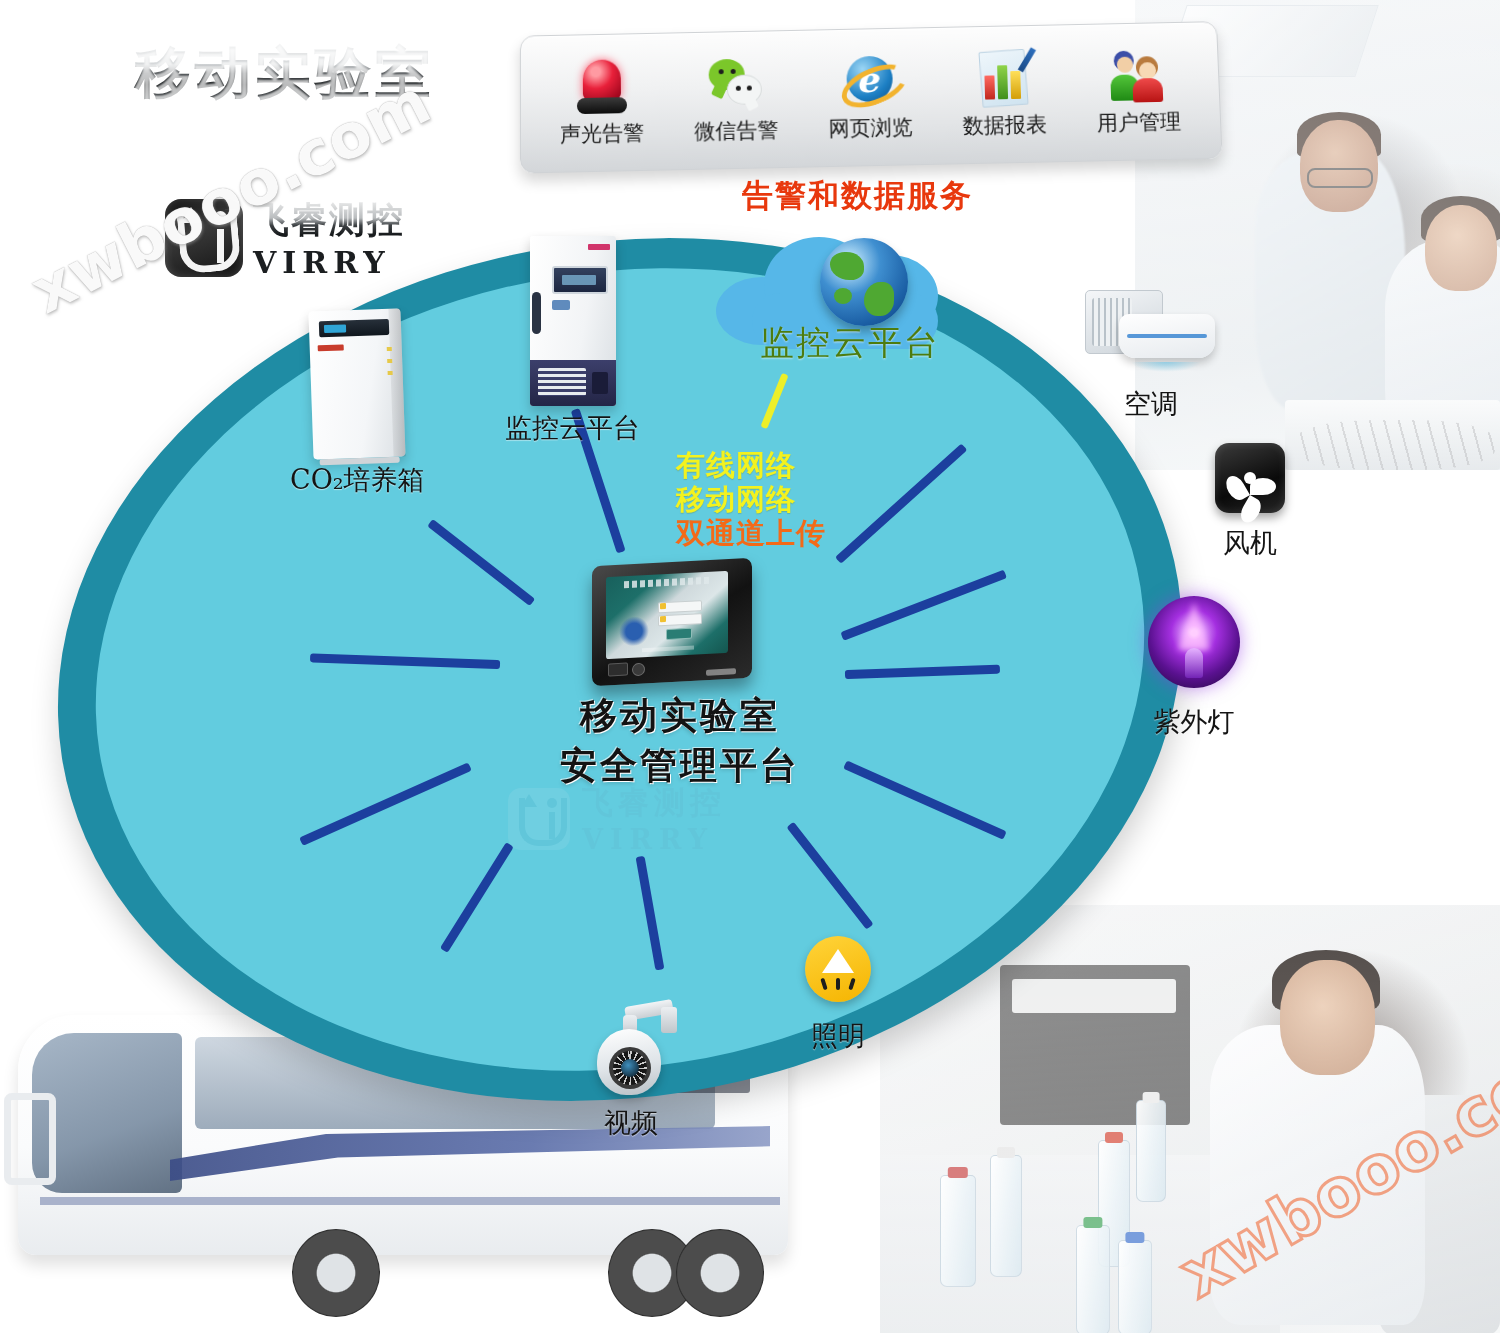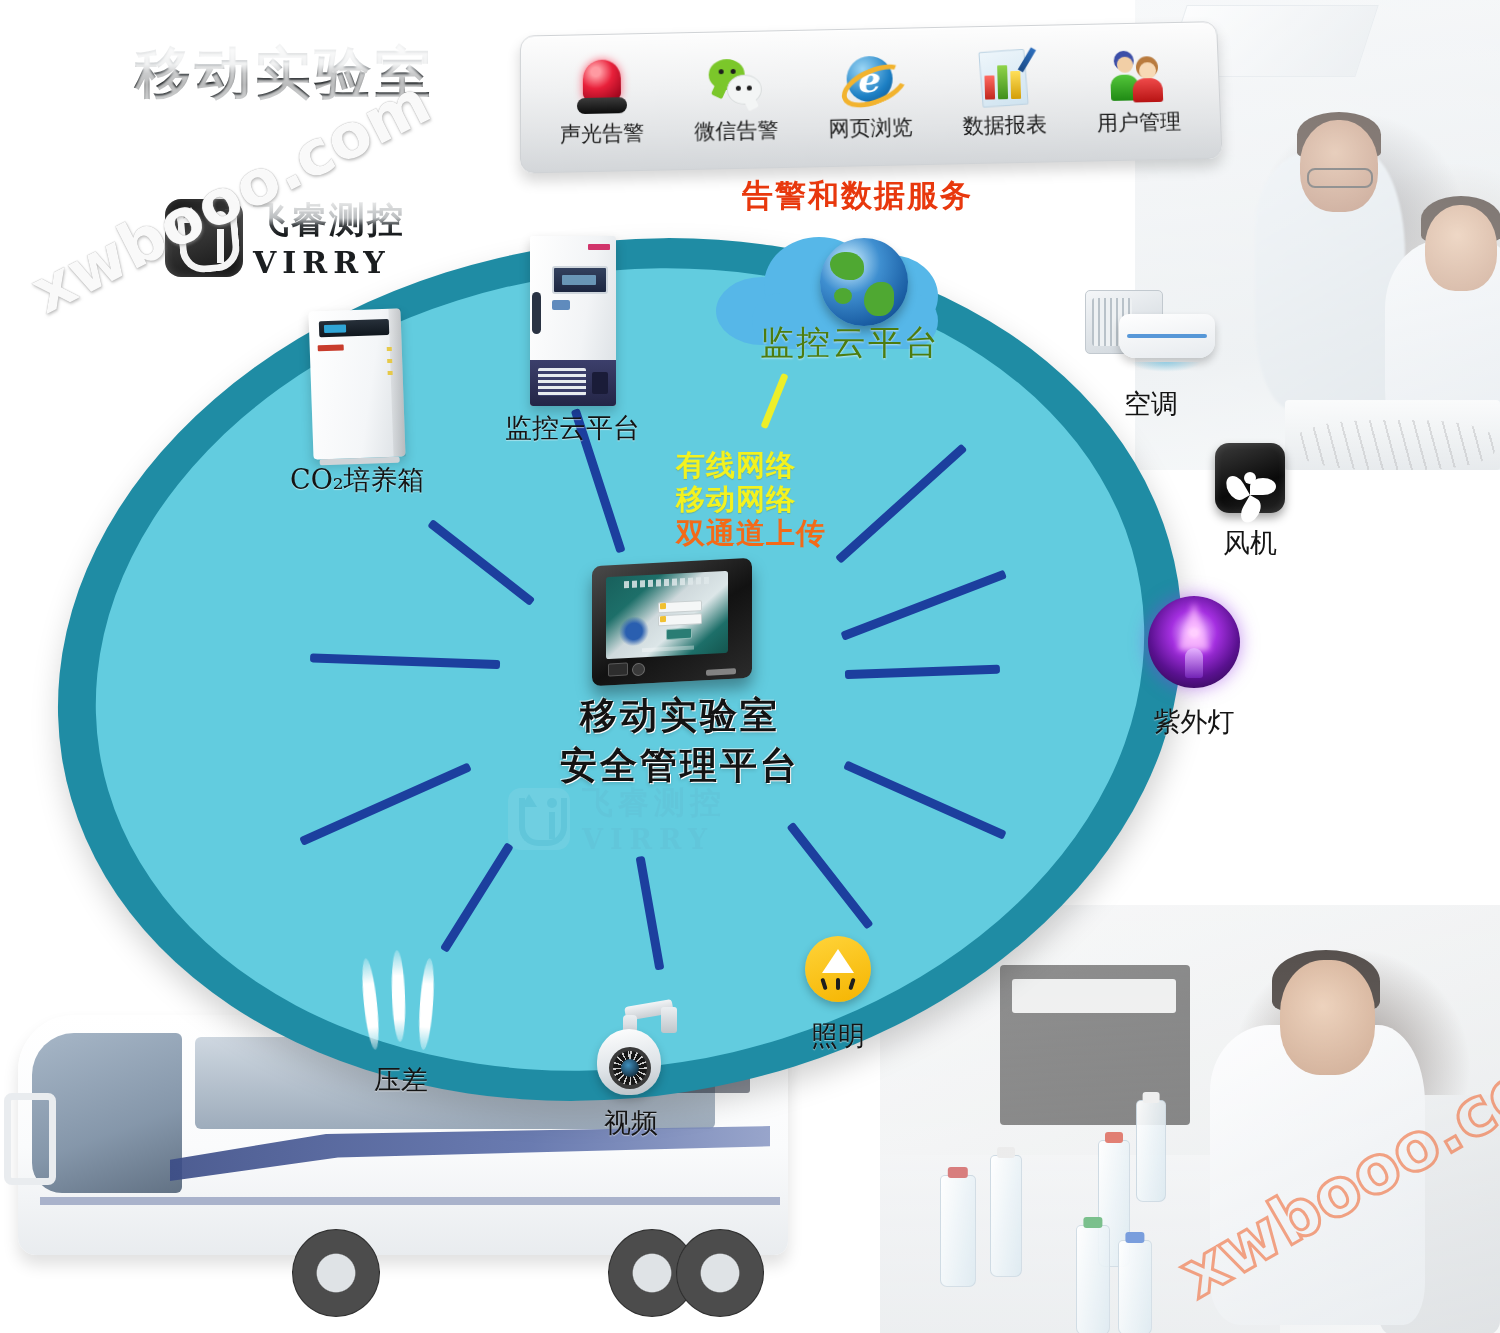--- a/index.html
+++ b/index.html
@@ -610,27 +610,19 @@
       <div class="arm"></div>
         <div class="mount"></div>
         <div class="neck"></div>
       <div class="dome"></div>
         <div class="lensring"></div>
         <div class="lens"></div>
     </div>
     <div class="node-label" style="margin-top:2px;">视频</div>
   </div>
 
-  <div class="node" style="left:358px;top:950px;">
-    <div class="steam">
-      <div class="w" style="left:6px;top:8px;transform:rotate(-6deg);"></div>
-      <div class="w" style="left:34px;top:0px;transform:rotate(-2deg);"></div>
-      <div class="w" style="left:62px;top:8px;transform:rotate(4deg);"></div>
-    </div>
-    <div class="node-label" style="margin-top:6px;">压差</div>
-  </div>
 
 
 
   <div class="wm" id="wm-tl">xwbooo.com</div>
   <div class="wm" id="wm-br">xwbooo.com</div>
 
 </div>
 
 </body></html>

